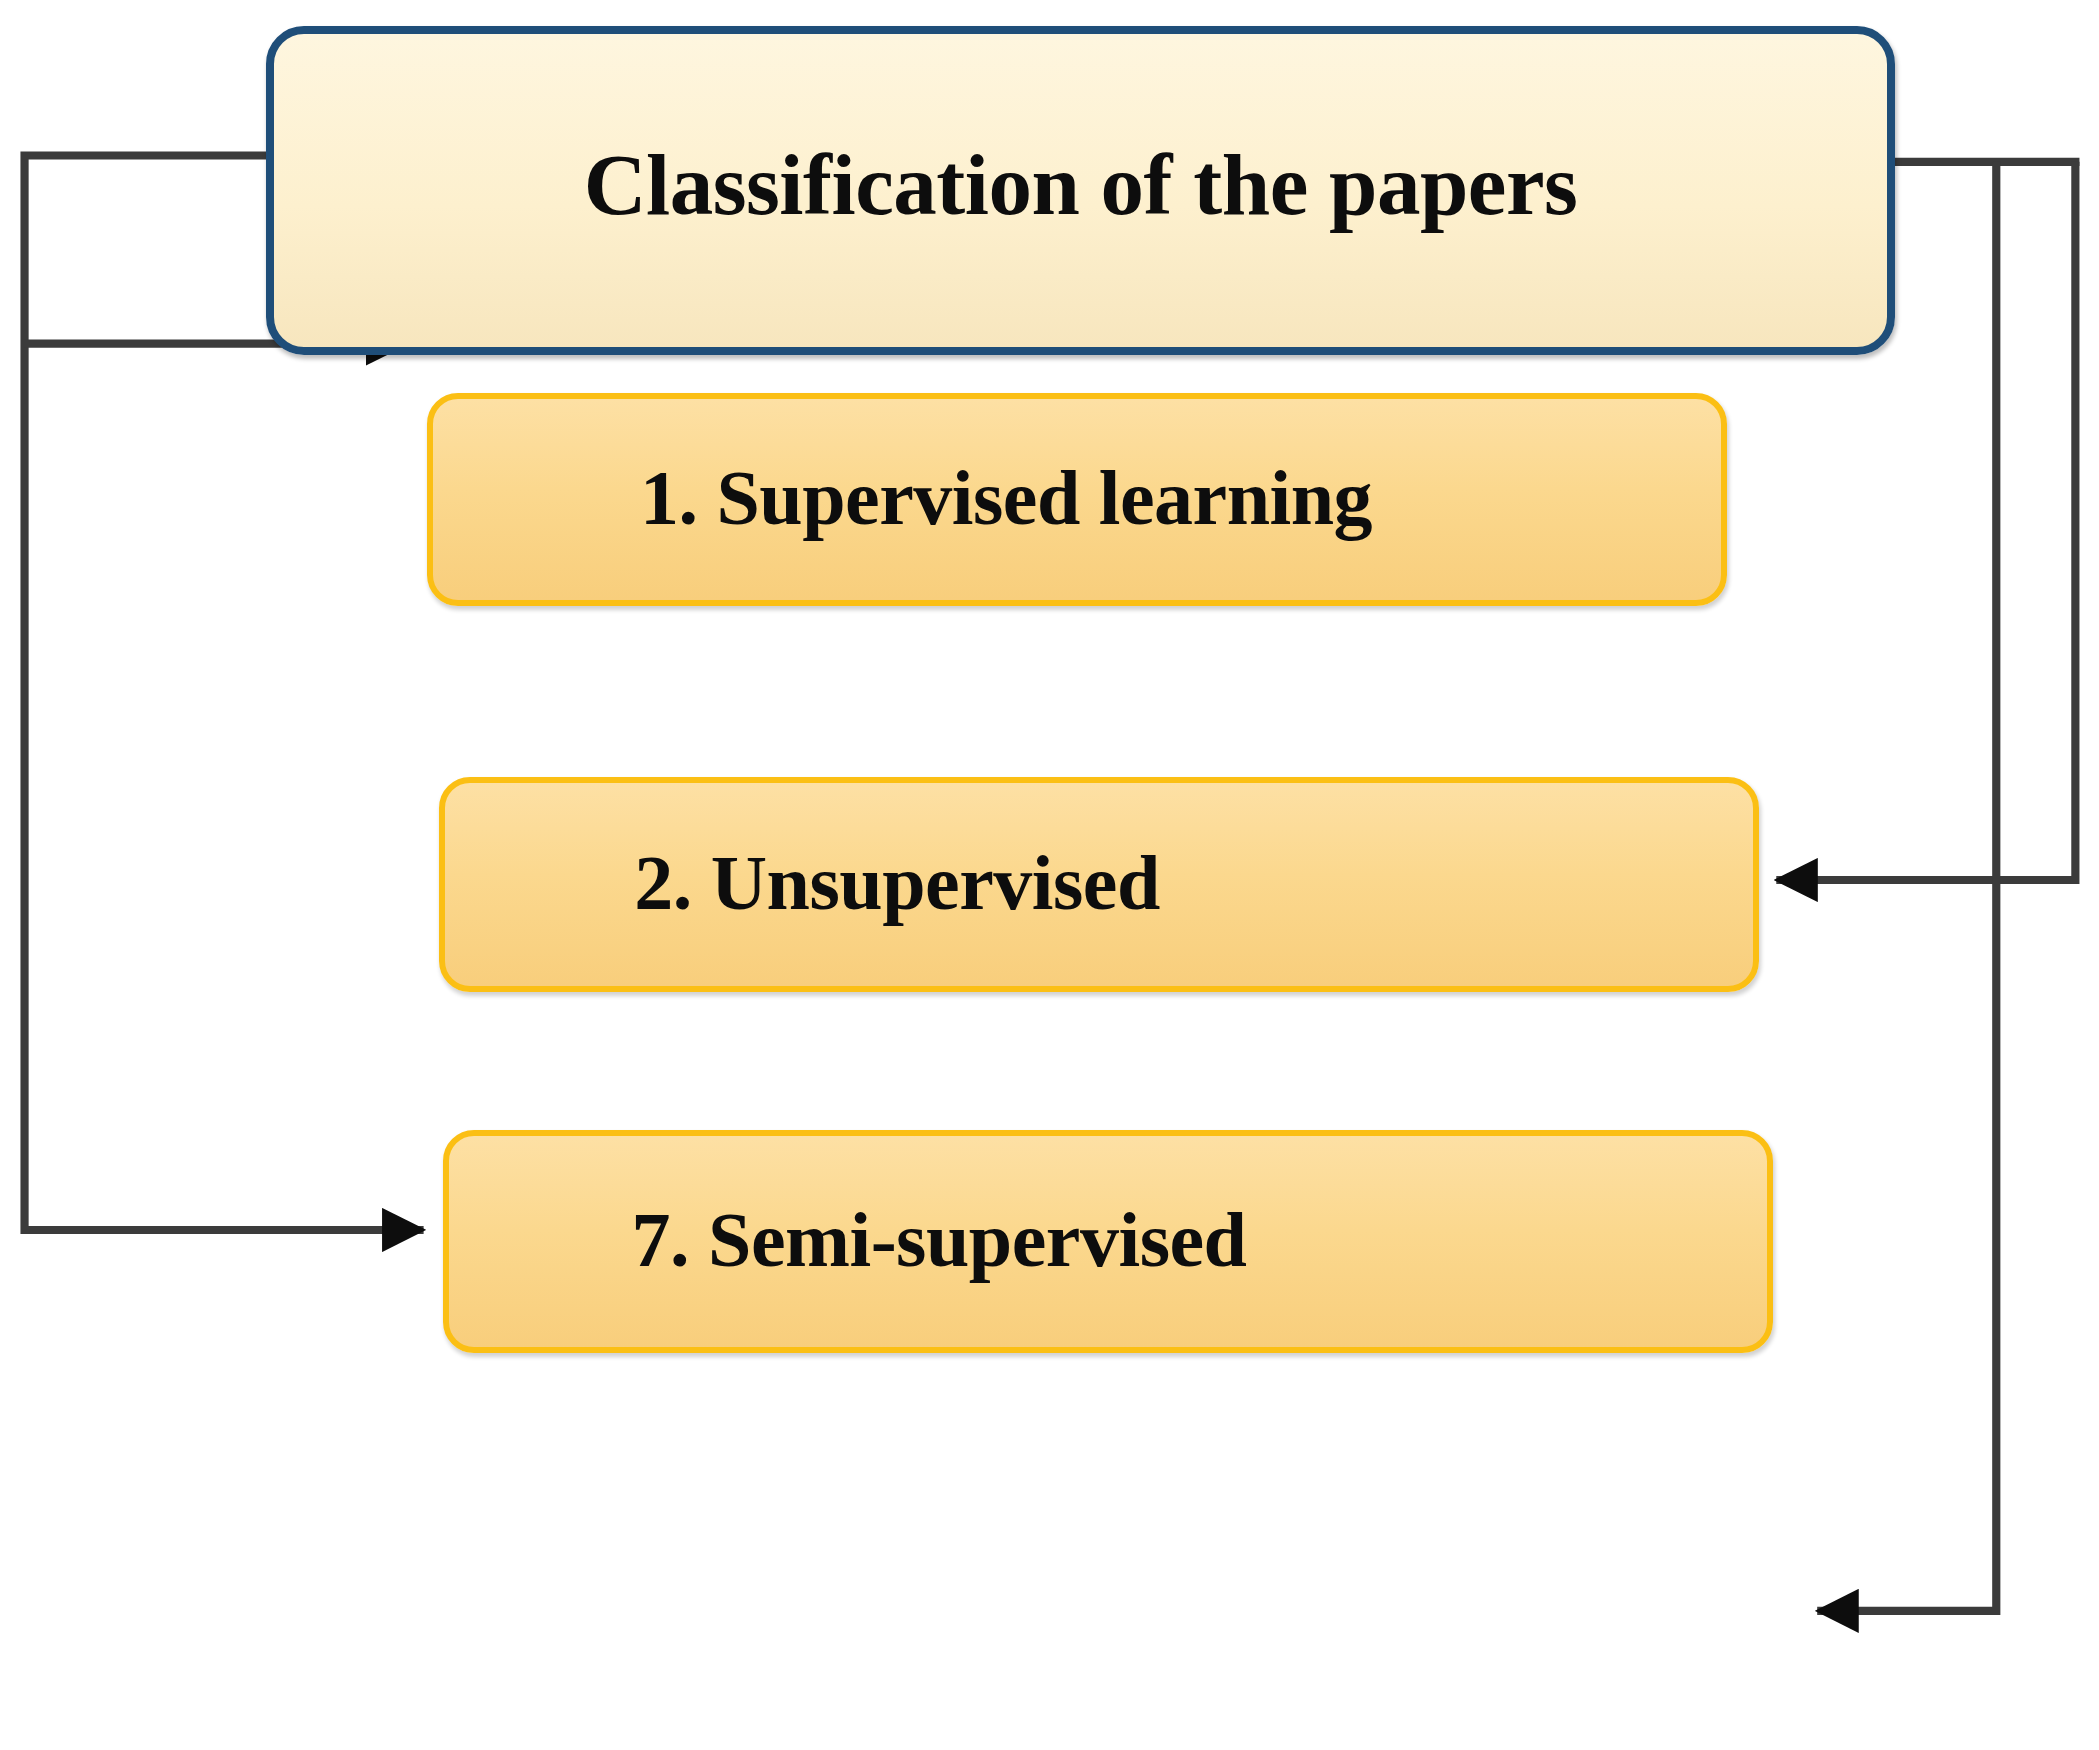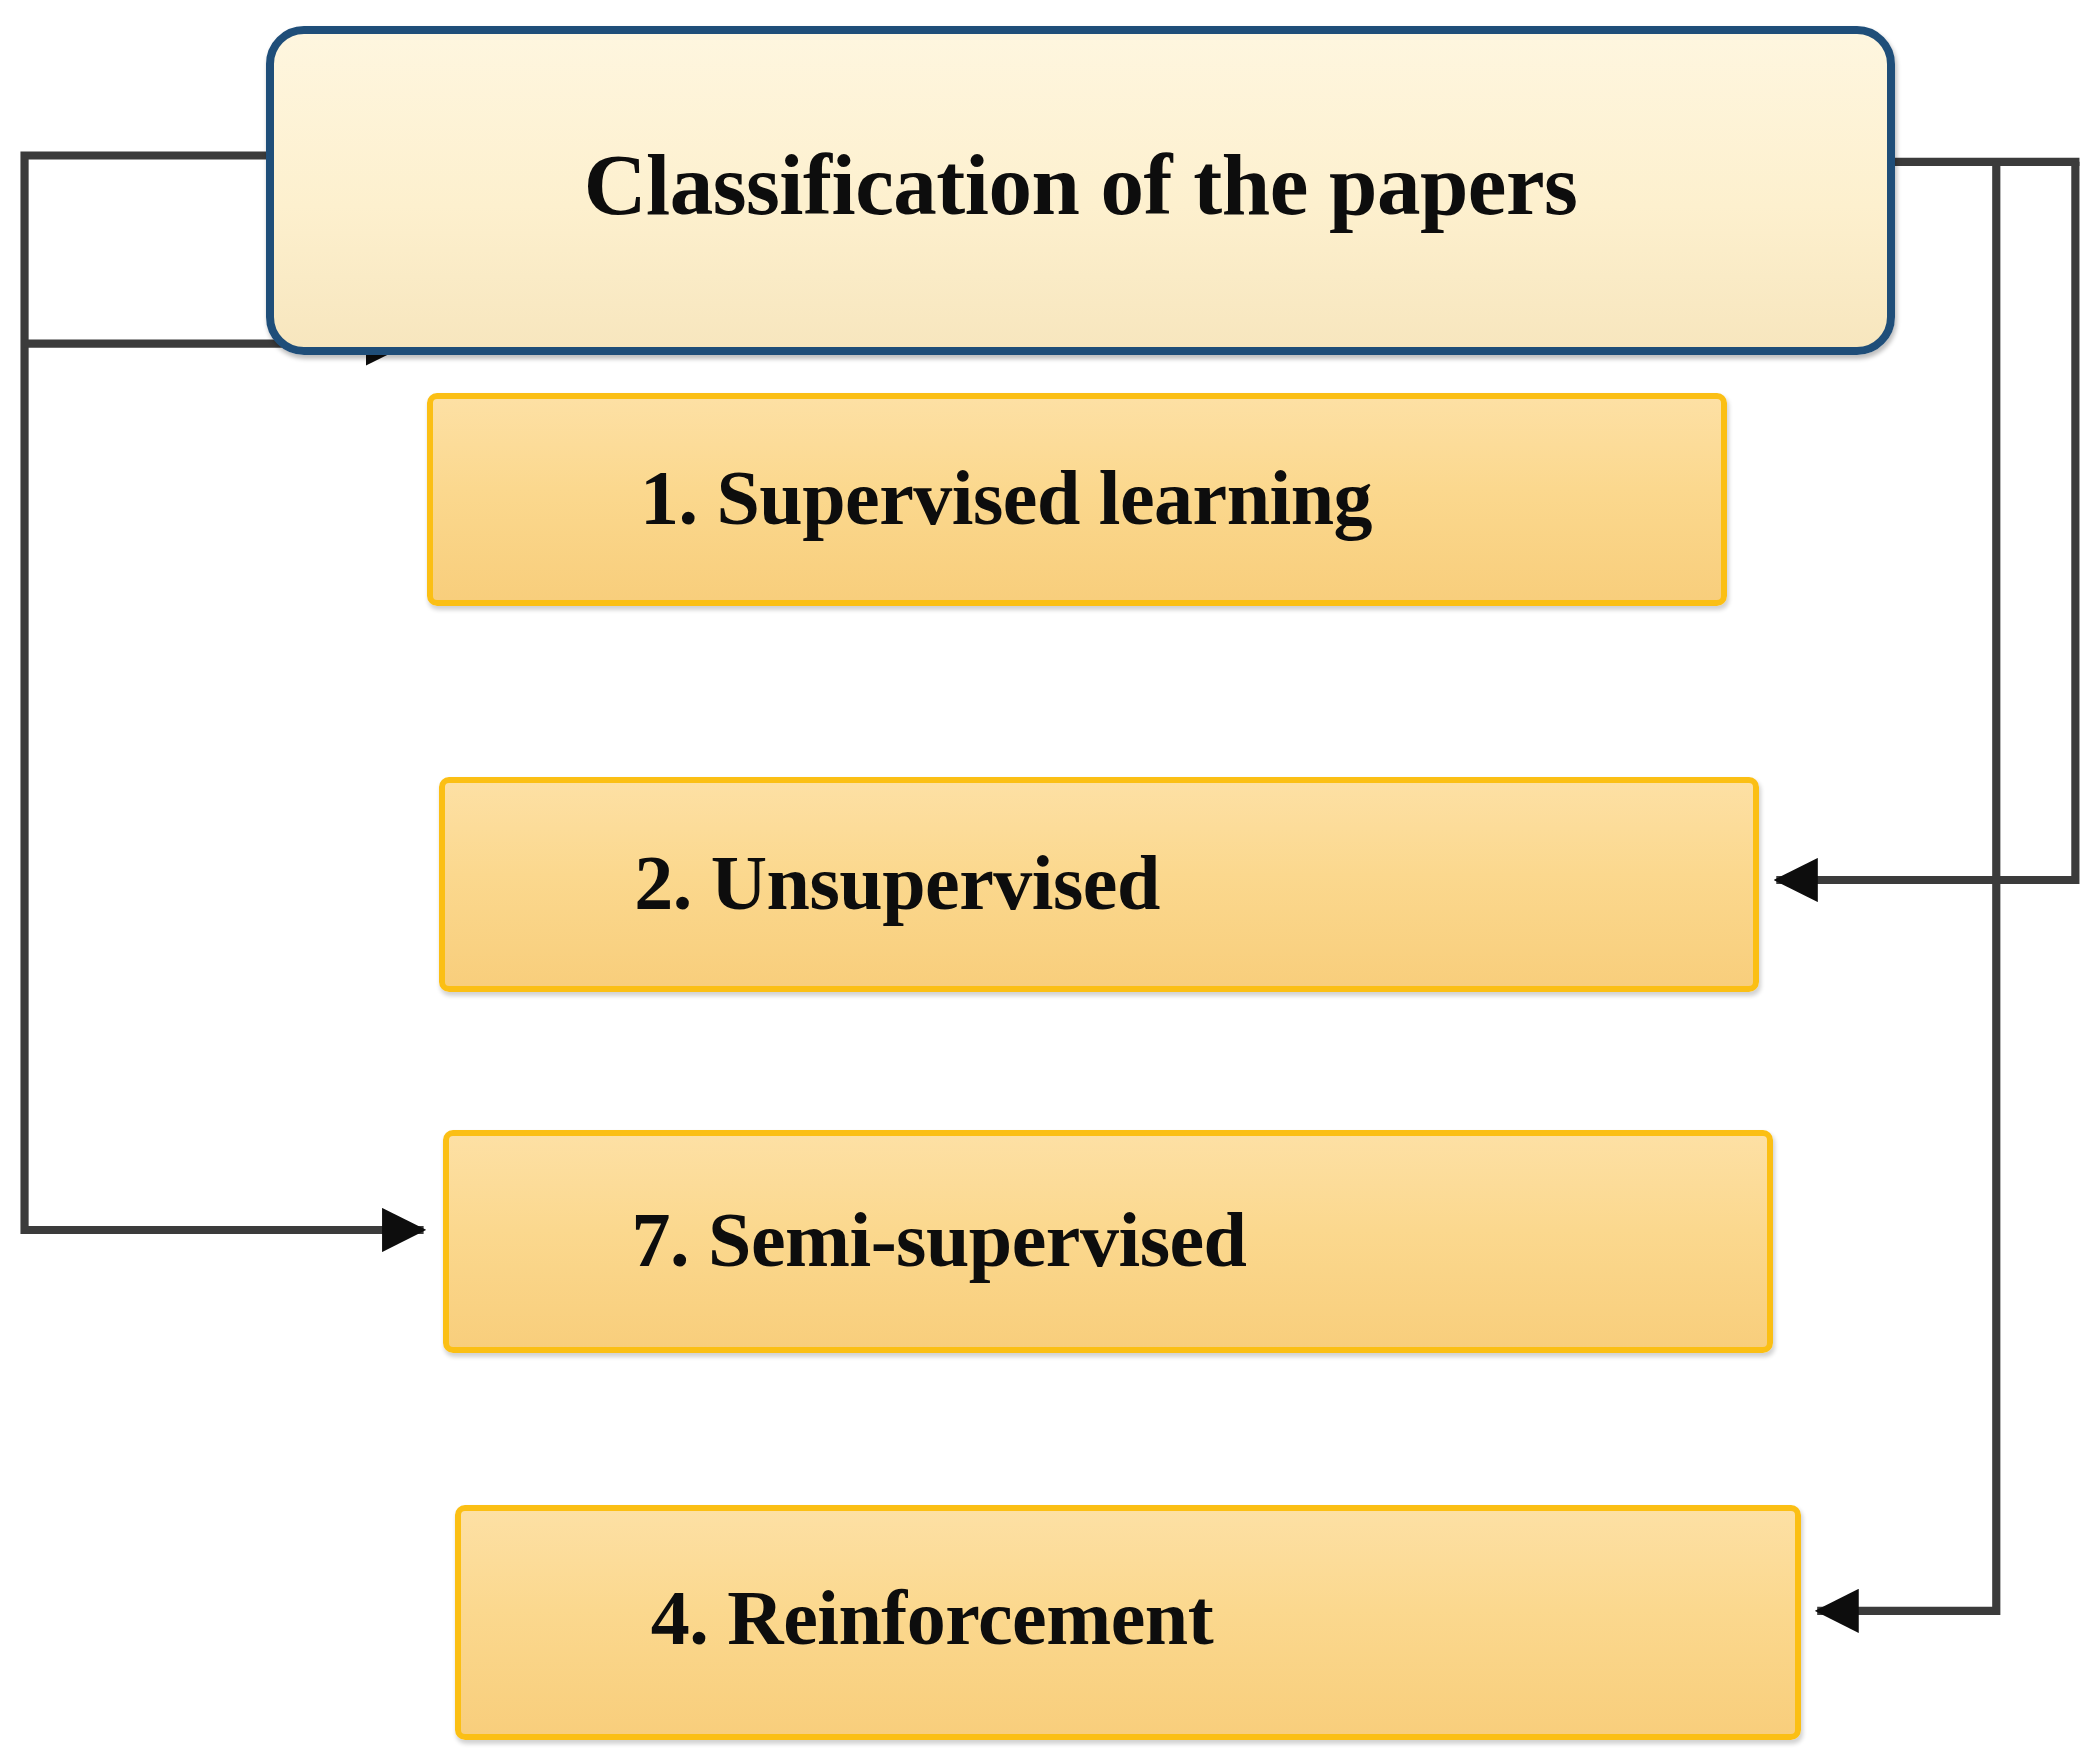--- a/index.html
+++ b/index.html
@@ -55,21 +55,21 @@
     box-shadow: 1.8px 3.6px 4.5px rgba(0,0,0,0.25);
   }
   #node-root .node-label {
     font-size: 87px;
     transform: translateY(-5.5px);
   }
 
   
   .node-cat {
     border: 6.4px solid #FBBF14;
-    border-radius: 10px;
+    border-radius: 31px;
     background: linear-gradient(180deg, #FDE0A4 0%, #FBD88E 45%, #F8CE7C 100%);
     box-shadow: 1.8px 3.6px 4.5px rgba(0,0,0,0.18);
   }
   .node-cat .node-label {
     font-size: 78px;
   }
 
   #node-supervised      { left: 427px;  top: 393px;  width: 1300px; height: 213px; }
   #node-unsupervised    { left: 439px;  top: 777px;  width: 1320px; height: 215px; }
   #node-semi-supervised { left: 443px;  top: 1130px; width: 1330px; height: 223px; }
@@ -117,18 +117,15 @@
   </div>
 
   <div class="node node-cat" id="node-unsupervised">
     <span class="node-label">2.  Unsupervised</span>
   </div>
 
   <div class="node node-cat" id="node-semi-supervised">
     <span class="node-label">7. Semi-supervised</span>
   </div>
 
-  <div class="node node-cat" id="node-reinforcement">
-    <span class="node-label">4.  Reinforcement</span>
-  </div>
 
 </div>
 
 
 </body></html>

